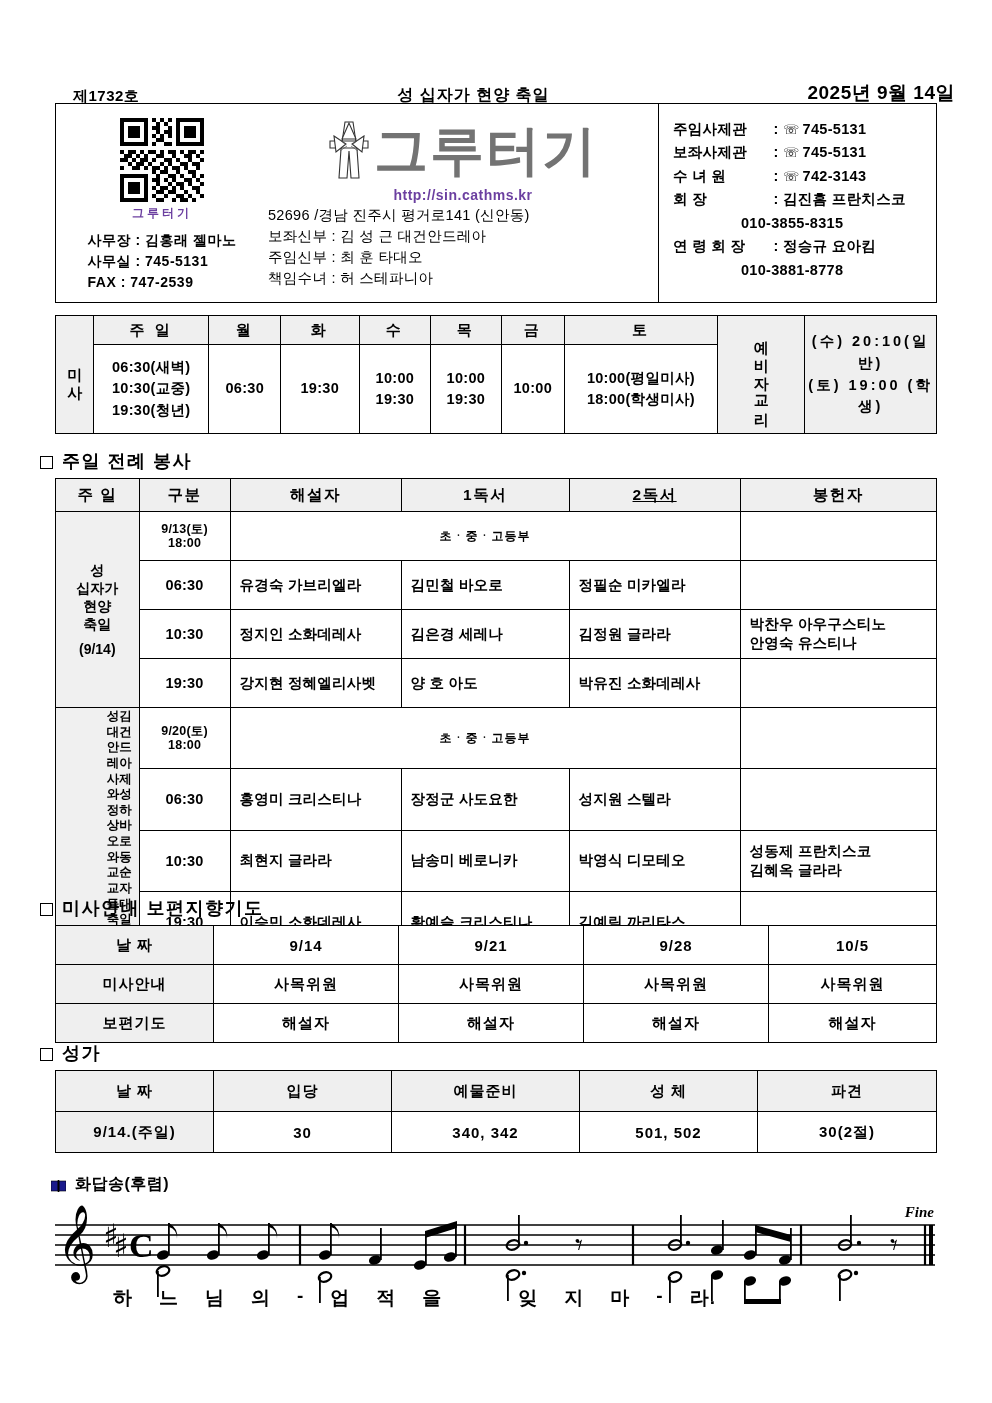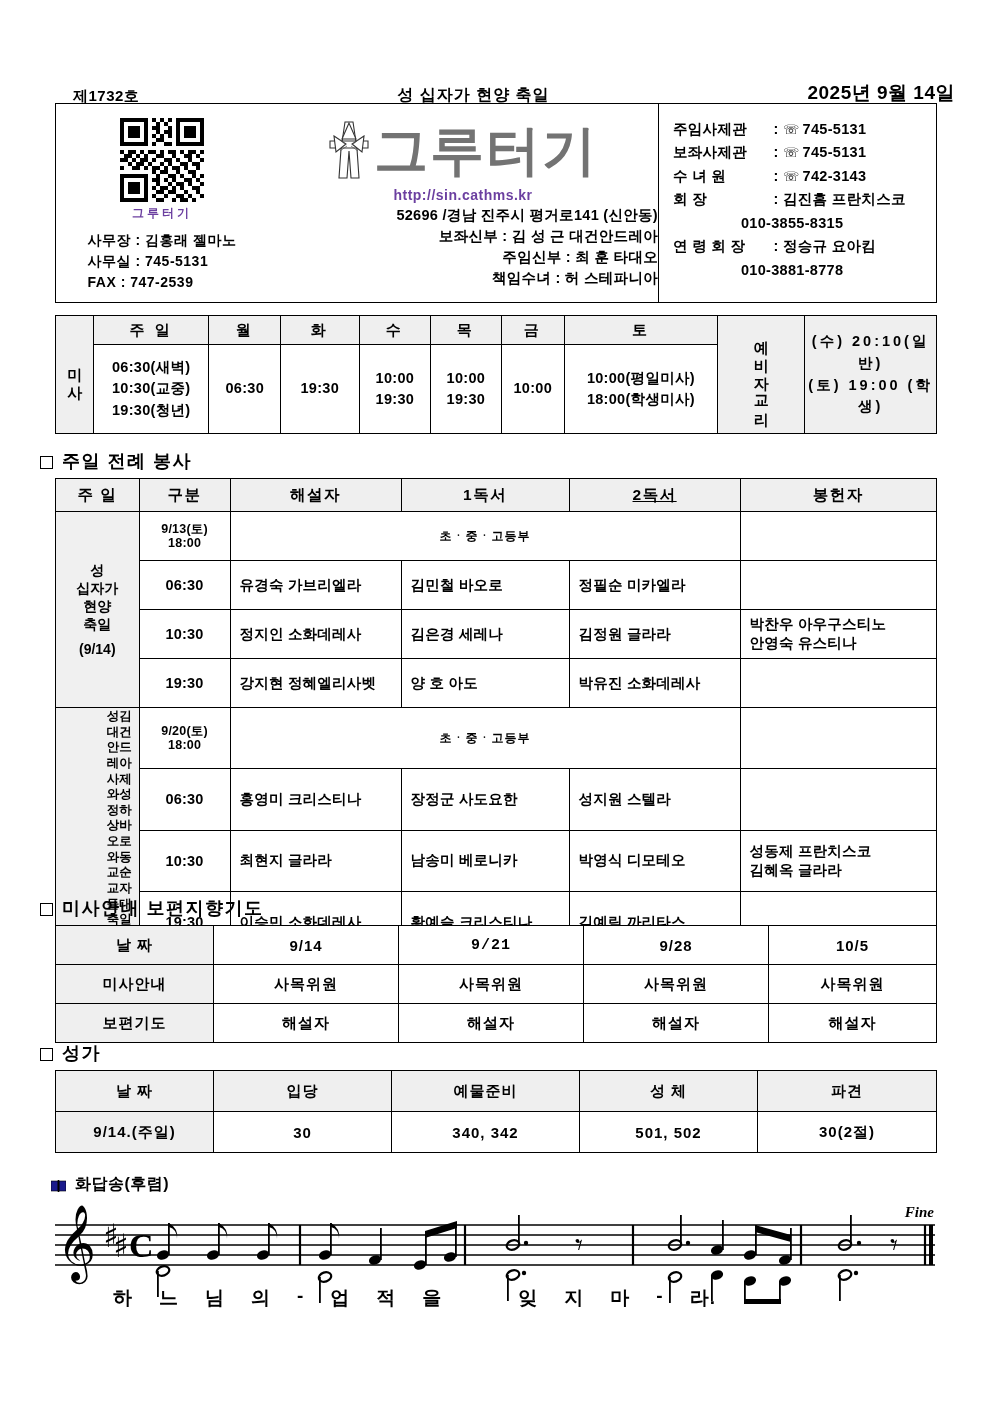--- a/index.html
+++ b/index.html
@@ -34,21 +34,21 @@
   .mh-left .office{margin-top:8px;font-size:14px;font-weight:bold;line-height:1.5;letter-spacing:.5px;text-align:left;}
 
   .mh-mid{width:390px;box-sizing:border-box;position:relative;padding-top:10px;}
   .logo-row{display:flex;align-items:center;justify-content:center;gap:4px;height:72px;}
   .cross{width:42px;height:62px;flex:0 0 42px;}
   .grut{
     font-size:54px;font-weight:bold;color:#737373;letter-spacing:2px;
     line-height:1;font-family:"Liberation Sans",sans-serif;
   }
   .url{text-align:center;font-size:14px;color:#6b3fa0;letter-spacing:.5px;margin-top:1px;font-weight:bold;}
-  .addr{text-align:right;font-size:14.5px;font-weight:bold;line-height:1.45;letter-spacing:.3px;margin-top:2px;}
+  .addr{text-align:left;font-size:14.5px;font-weight:normal;line-height:1.45;letter-spacing:.3px;margin-top:2px;}
   .addr .ln{white-space:nowrap;}
 
   .mh-right{flex:1;box-sizing:border-box;border-left:1.5px solid #000;padding:14px 0 0 14px;}
   .contact-row{display:flex;font-size:14.5px;font-weight:bold;line-height:1.62;letter-spacing:.3px;}
   .c-key{width:96px;display:flex;justify-content:space-between;}
   .c-colon{width:14px;text-align:center;}
   .c-val{white-space:nowrap;}
   .phone-ico{font-size:13px;margin-right:3px;}
   .c-sub{margin-left:68px;font-size:14.5px;font-weight:bold;line-height:1.62;letter-spacing:.3px;}
 
@@ -442,21 +442,21 @@
   <div class="sect" style="left:40px;top:896px;">
     <span class="sq"></span>
     <span>미사안내 보편지향기도</span>
   </div>
 
   <table class="tbl" id="guide-table">
     <tbody>
         <tr>
       <td class="hd" style="width:155px;">날 짜</td>
       <td style="width:182px;">9/14</td>
-      <td style="width:182px;font-family:Liberation Mono, monospace;">9/21</td>
+      <td style="width:182px;">9/21</td>
       <td style="width:182px;">9/28</td>
       <td>10/5</td>
     </tr>
     <tr>
       <td class="hd">미사안내</td>
       <td>사목위원</td>
       <td>사목위원</td>
       <td>사목위원</td>
       <td>사목위원</td>
     </tr>

